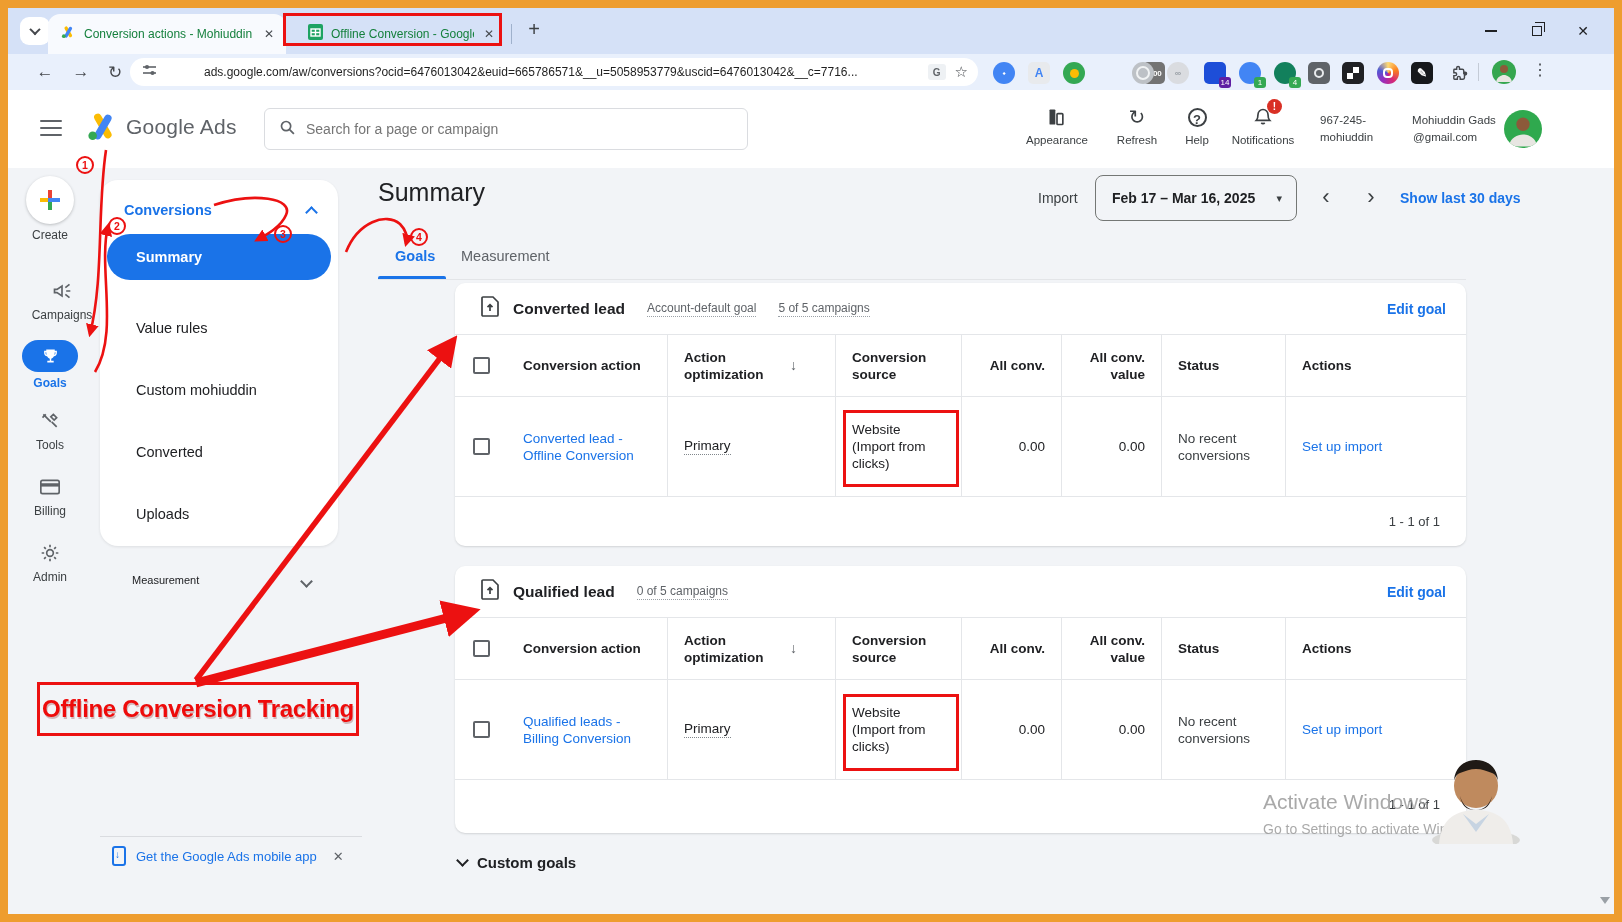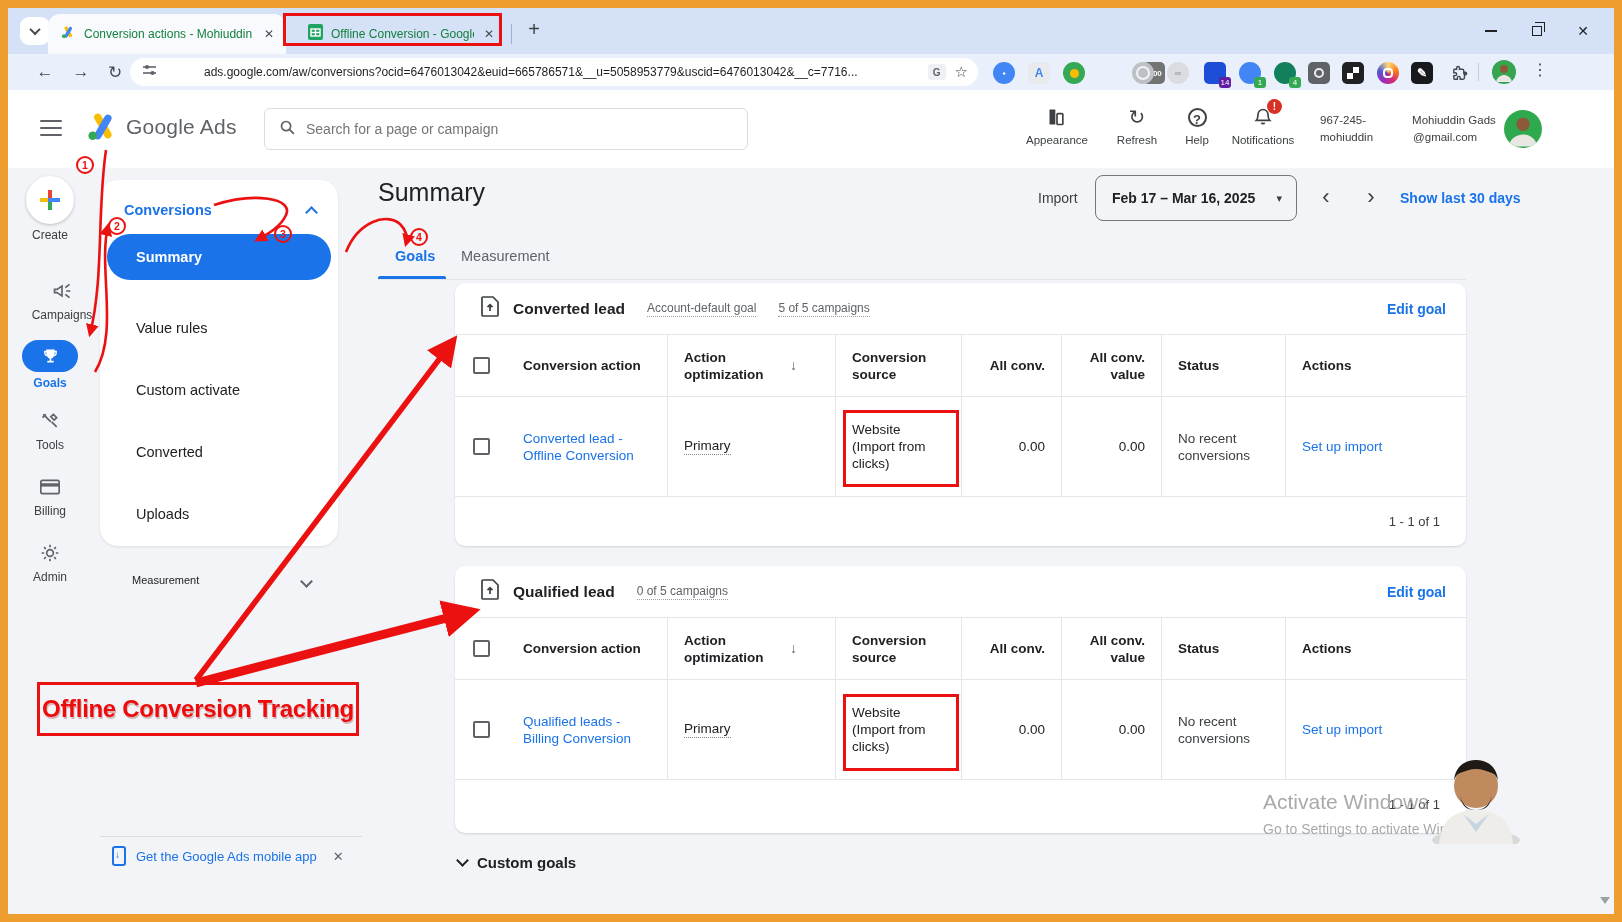--- a/index.html
+++ b/index.html
@@ -368,21 +368,21 @@
       <div class="rlb">Admin</div>
     </div>
 
     <div class="subnav">
       <span class="subnav-head">Conversions</span>
       <span class="chev-up"></span>
       <div class="summarypill">
           <span>Summary</span>
         </div>
       <div class="subitem" style="top:140px">Value rules</div>
-      <div class="subitem" style="top:202px">Custom activate</div>
+      <div class="subitem" style="top:202px">Custom mohiuddin</div>
       <div class="subitem" style="top:264px">Converted</div>
       <div class="subitem" style="top:326px">Uploads</div>
     </div>
     <div class="measure">Measurement</div>
     <span class="chev-dn"></span>
 
     <div class="mb-divider"></div>
     <div class="mbanner">
       <span class="phoneic"></span>
       <span class="txt">Get the Google Ads mobile app</span>

